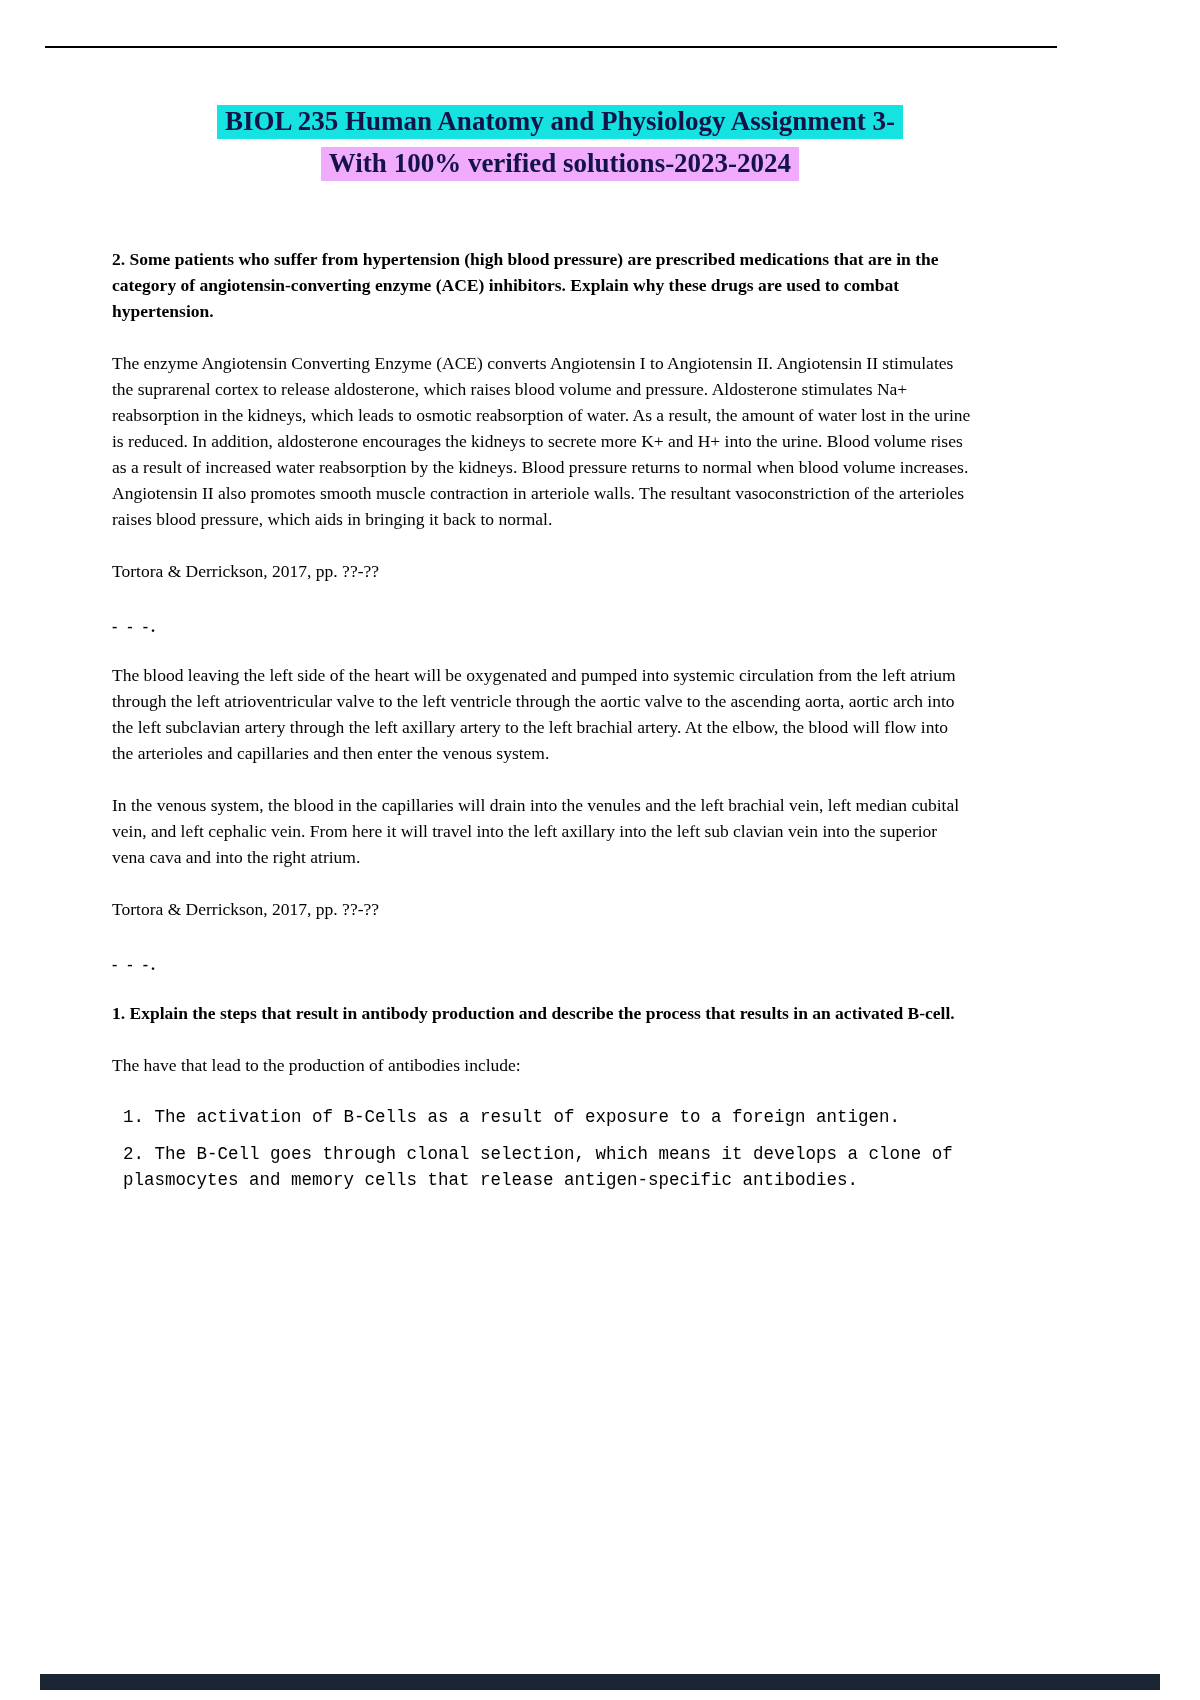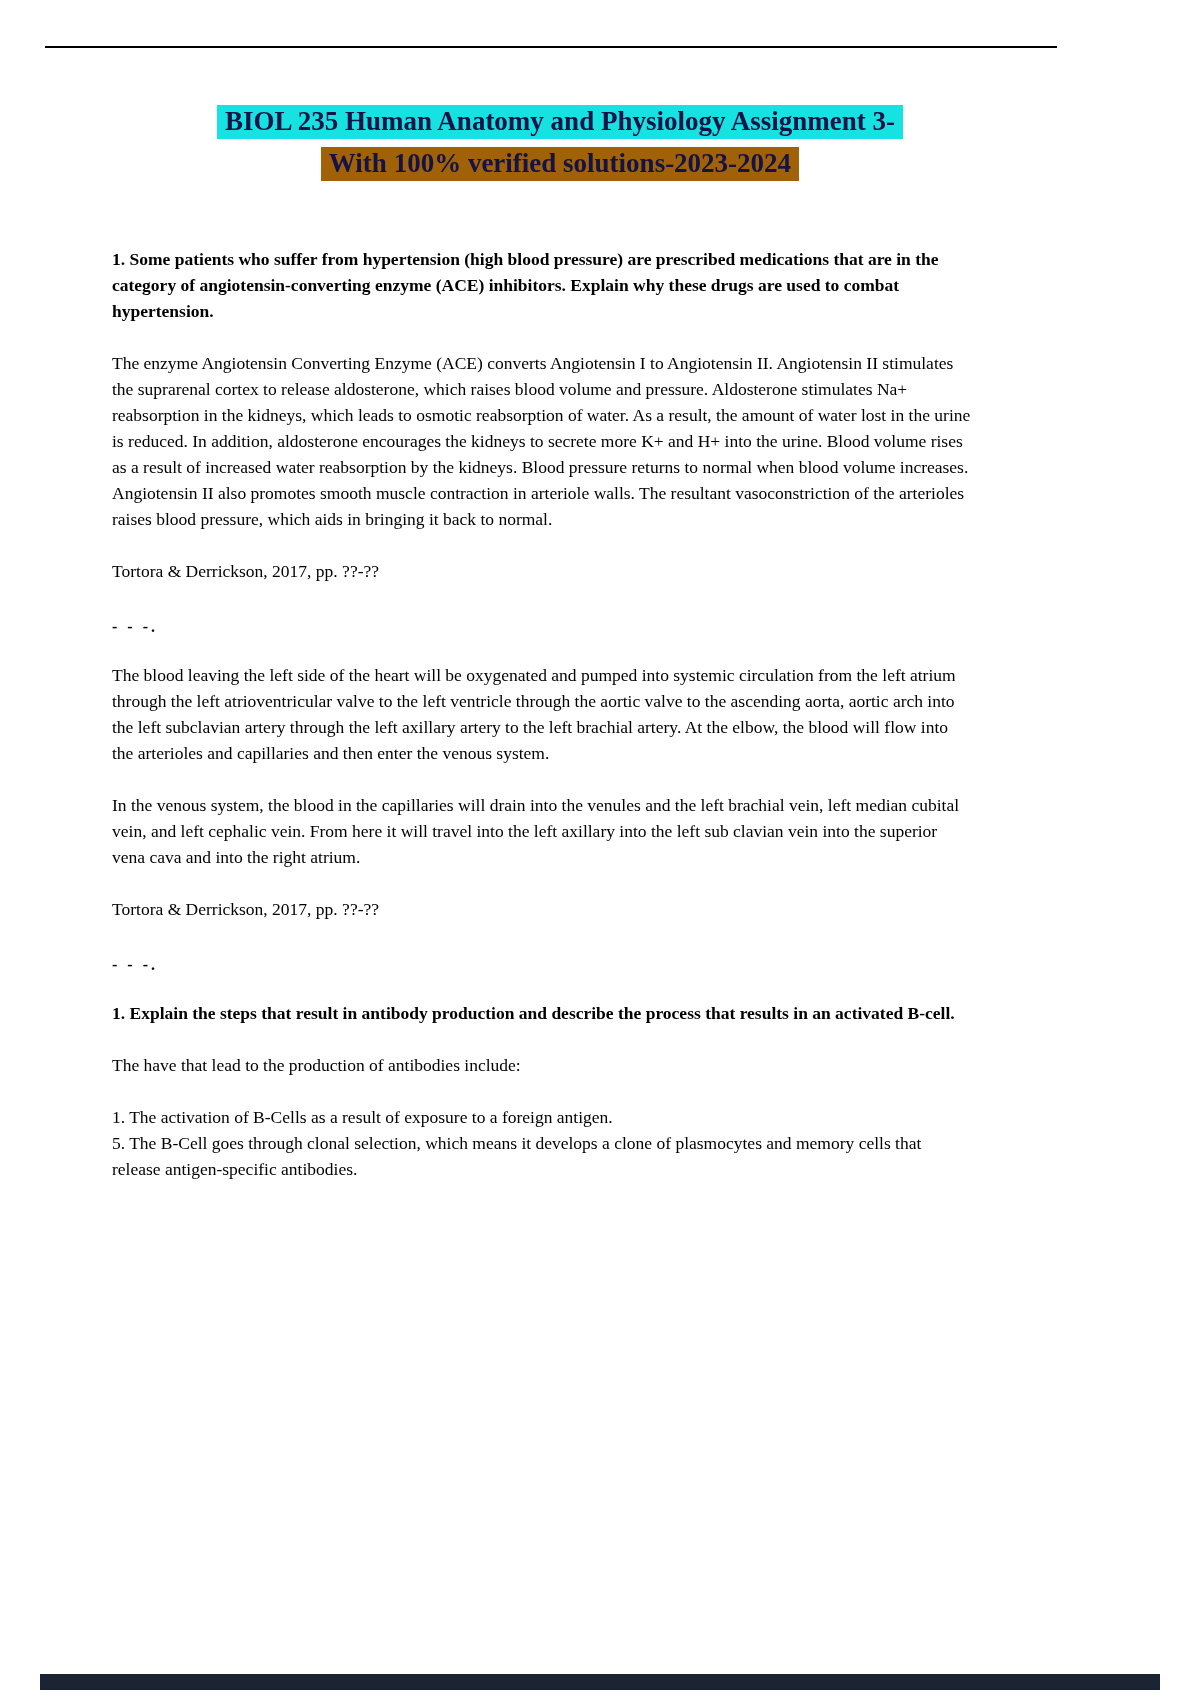--- a/index.html
+++ b/index.html
@@ -60,60 +60,61 @@
   .citation {
     margin: 0 0 26px 0;
   }
   .sep {
     font-weight: bold;
     letter-spacing: 3px;
     margin: 30px 0 22px 0;
     font-size: 16px;
   }
   .steps div {
-    margin: 0;
+    margin: 11px;
+    font-family: Liberation Mono, monospace;
   }
   .footer-bar {
     position: absolute;
     left: 40px;
     right: 40px;
     bottom: 10px;
     height: 16px;
     background: #1b2433;
   }
 </style>
 </head>
 <body>
 
 <div class="page">
 
   <div class="top-rule"></div>
 
   <div class="title-wrap">
     <span class="hl" style="background: rgb(22, 226, 226);">BIOL 235 Human Anatomy and Physiology Assignment 3-</span>
     <br>
-    <span class="hl" style="background: #a16207;">With 100% verified solutions-2023-2024</span>
+    <span class="hl" style="background: #f0abfc;">With 100% verified solutions-2023-2024</span>
   </div>
 
   <div class="content">
 
-    <p class="q">1. Some patients who suffer from hypertension (high blood pressure) are prescribed medications that are in the category of angiotensin-converting enzyme (ACE) inhibitors. Explain why these drugs are used to combat hypertension.</p>
+    <p class="q">2. Some patients who suffer from hypertension (high blood pressure) are prescribed medications that are in the category of angiotensin-converting enzyme (ACE) inhibitors. Explain why these drugs are used to combat hypertension.</p>
     <p class="para">The enzyme Angiotensin Converting Enzyme (ACE) converts Angiotensin I to Angiotensin II. Angiotensin II stimulates the suprarenal cortex to release aldosterone, which raises blood volume and pressure. Aldosterone stimulates Na+ reabsorption in the kidneys, which leads to osmotic reabsorption of water. As a result, the amount of water lost in the urine is reduced. In addition, aldosterone encourages the kidneys to secrete more K+ and H+ into the urine. Blood volume rises as a result of increased water reabsorption by the kidneys. Blood pressure returns to normal when blood volume increases. Angiotensin II also promotes smooth muscle contraction in arteriole walls. The resultant vasoconstriction of the arterioles raises blood pressure, which aids in bringing it back to normal.</p>
     <p class="citation">Tortora &amp; Derrickson, 2017, pp. ??-??</p>
     <p class="sep">- - -.</p>
 
     <p class="para">The blood leaving the left side of the heart will be oxygenated and pumped into systemic circulation from the left atrium through the left atrioventricular valve to the left ventricle through the aortic valve to the ascending aorta, aortic arch into the left subclavian artery through the left axillary artery to the left brachial artery. At the elbow, the blood will flow into the arterioles and capillaries and then enter the venous system.</p>
     <p class="para">In the venous system, the blood in the capillaries will drain into the venules and the left brachial vein, left median cubital vein, and left cephalic vein. From here it will travel into the left axillary into the left sub clavian vein into the superior vena cava and into the right atrium.</p>
     <p class="citation">Tortora &amp; Derrickson, 2017, pp. ??-??</p>
     <p class="sep">- - -.</p>
 
     <p class="q">1. Explain the steps that result in antibody production and describe the process that results in an activated B-cell.</p>
     <p class="para">The have that lead to the production of antibodies include:</p>
     <div class="para steps">
       <div>1. The activation of B-Cells as a result of exposure to a foreign antigen.</div>
-      <div>5. The B-Cell goes through clonal selection, which means it develops a clone of plasmocytes and memory cells that release antigen-specific antibodies.</div>
+      <div>2. The B-Cell goes through clonal selection, which means it develops a clone of plasmocytes and memory cells that release antigen-specific antibodies.</div>
     </div>
 
   </div>
 
   <div class="footer-bar" style="background: rgb(27, 36, 51);"></div>
 
 </div>
 
 </body></html>

